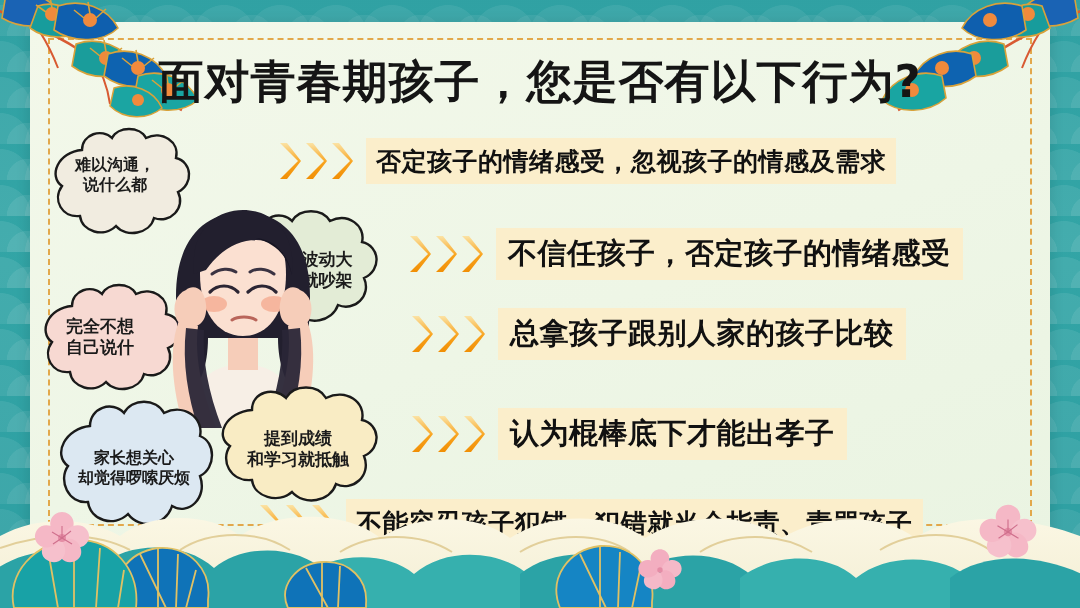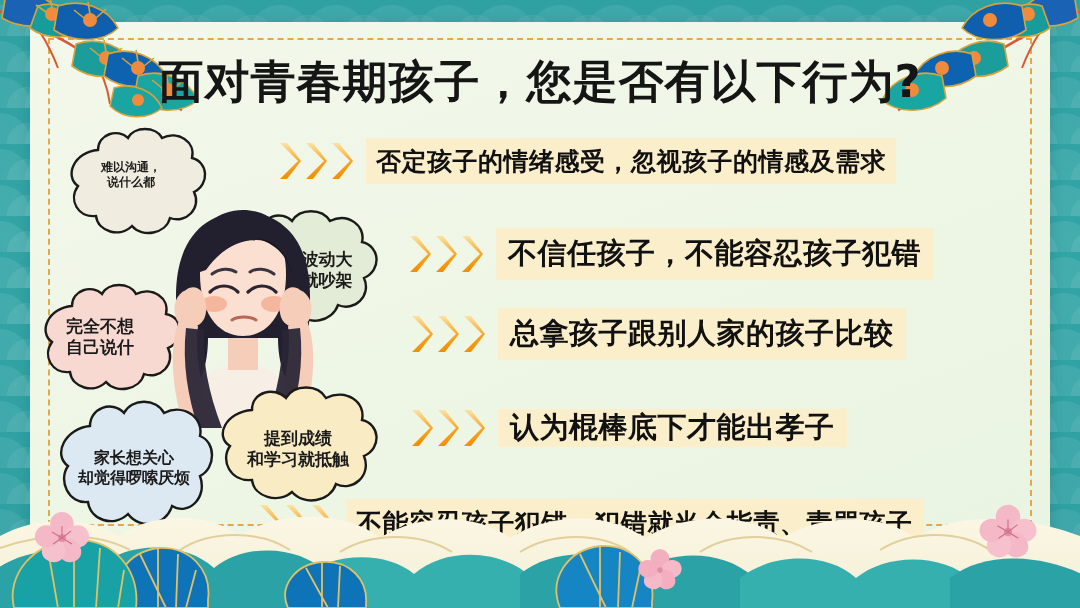--- a/index.html
+++ b/index.html
@@ -90,21 +90,21 @@
     justify-content: center;
     text-align: center;
     font-weight: bold;
     color: #1b1b1b;
     font-family: "DejaVu Sans", "Liberation Sans", sans-serif;
     line-height: 1.22;
   }
   .bubble .bubble-svg { position: absolute; inset: 0; width: 100%; height: 100%; }
   .bubble .bubble-text { position: relative; z-index: 2; padding: 0 8px; }
 
-  .bub1 { left: 62px;  top: 126px; width: 150px; height: 122px; font-size: 12px; z-index: 3; }
+  .bub1 { left: 46px;  top: 126px; width: 150px; height: 122px; font-size: 16px; z-index: 3; }
   .bub2 { left: 222px; top: 208px; width: 160px; height: 128px; font-size: 17px; z-index: 3; }
   .bub3 { left: 36px;  top: 282px; width: 152px; height: 122px; font-size: 17px; z-index: 3; }
   .bub4 { left: 212px; top: 384px; width: 172px; height: 130px; font-size: 17px; z-index: 5; }
   .bub5 { left: 52px;  top: 398px; width: 164px; height: 140px; font-size: 16px; z-index: 5; }
 
   .bub1 .bubble-text { transform: translate(-6px,-12px); }
   .bub2 .bubble-text { transform: translate(8px,-2px); }
   .bub3 .bubble-text { transform: translate(-12px,-6px); }
 
   
@@ -131,21 +131,21 @@
   .row1 { left: 278px; top: 138px; text-align: center; }
   .row1 .band { font-size: 25px; height: 46px; padding: 0 10px; }
 
   .row2 { left: 408px; top: 228px; }
   .row2 .band { font-size: 29px; height: 52px; padding: 0 12px; }
 
   .row3 { left: 410px; top: 308px; }
   .row3 .band { font-size: 29px; height: 52px; padding: 0 12px; }
 
   .row4 { left: 410px; top: 408px; }
-  .row4 .band { font-size: 29px; height: 38px; padding: 0 12px; }
+  .row4 .band { font-size: 29px; height: 52px; padding: 0 12px; }
 
   .row5 { left: 258px; top: 499px; }
   .row5 .band { font-size: 26px; height: 48px; padding: 0 10px; }
 
   
   .bottom-deco {
     position: absolute;
     left: 0; right: 0; bottom: 0;
     height: 130px;
     z-index: 8;
@@ -334,21 +334,21 @@
       <svg class="chev" viewBox="0 0 24 40">
           <path d="M2 2 L20 20 L2 38 L9 38 L23 20 L9 2 Z" fill="url(#g1)"></path>
         </svg>
       <svg class="chev" viewBox="0 0 24 40">
           <path d="M2 2 L20 20 L2 38 L9 38 L23 20 L9 2 Z" fill="url(#g1)"></path>
         </svg>
       <svg class="chev" viewBox="0 0 24 40">
           <path d="M2 2 L20 20 L2 38 L9 38 L23 20 L9 2 Z" fill="url(#g1)"></path>
         </svg>
     </div>
-    <div class="band">不信任孩子，不能容忍孩子犯错</div>
+    <div class="band">不信任孩子，否定孩子的情绪感受</div>
   </div>
 
   <div class="row row3">
     <div class="chevrons">
       <svg class="chev" viewBox="0 0 24 40">
           <path d="M2 2 L20 20 L2 38 L9 38 L23 20 L9 2 Z" fill="url(#g1)"></path>
         </svg>
       <svg class="chev" viewBox="0 0 24 40">
           <path d="M2 2 L20 20 L2 38 L9 38 L23 20 L9 2 Z" fill="url(#g1)"></path>
         </svg>

